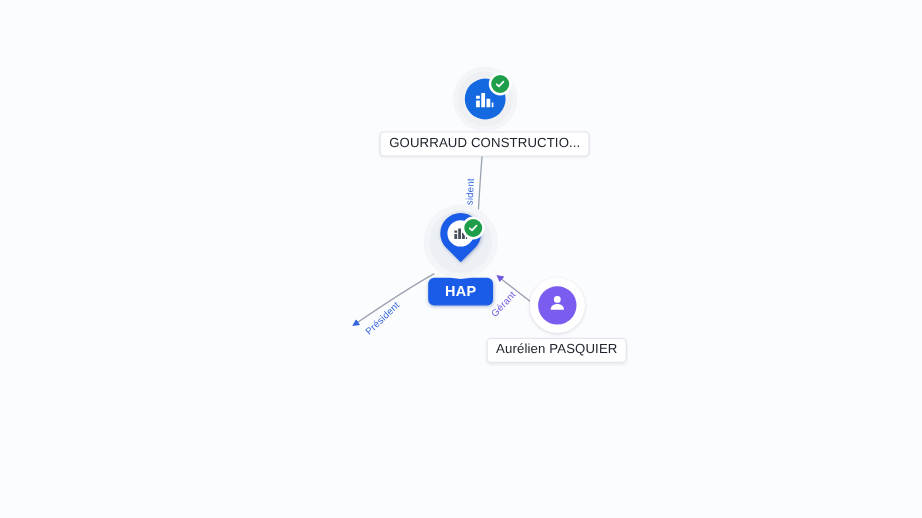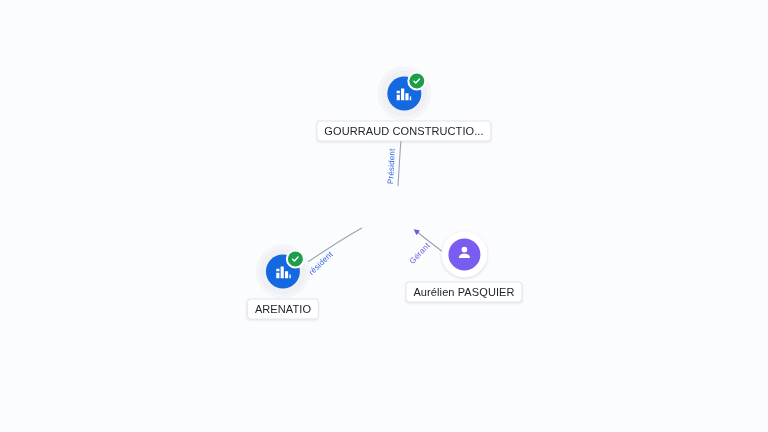--- a/index.html
+++ b/index.html
@@ -154,62 +154,65 @@
 
     <path d="M 447,255 C 436,247 426,239 416,231" fill="none" stroke="#9aa2b1" stroke-width="1.1" marker-end="url(#arrow-purple)"></path>
   </svg>
 
   <div class="edge-label blue" style="left:396px;top:162px;transform:rotate(-87deg) translate(-50%,-50%);">Président</div>
 
   <div class="edge-label blue" style="left:322px;top:264px;transform:rotate(-44deg) translate(-50%,-50%);">Président</div>
 
   <div class="edge-label purple" style="left:423px;top:252px;transform:rotate(-47deg) translate(-50%,-50%);">Gérant</div>
 
-  <div class="node" style="left:404px;top:106px;">
+  <div class="node" style="left:404px;top:95px;">
     <div class="node-halo">
       <div class="node-disc">
         <span>
           <svg width="19" height="19" viewBox="0 0 24 24">
             <path fill="#ffffff" d="M3 20h4v-7H3v7zm0-9h4V8H3v3z"></path>
             <path fill="#ffffff" d="M8.5 20h4V5h-4v15z"></path>
             <path fill="#ffffff" d="M14 20h4v-9h-4v9z"></path>
             <path fill="#ffffff" d="M19.5 20h1.8v-5h-1.8v5z"></path>
           </svg>
         </span>
       </div>
       <span class="badge-check">
         <svg width="9" height="9" viewBox="0 0 12 12">
           <path d="M2.2 6.3 L4.6 8.6 L9.6 3.4" stroke="#ffffff" stroke-width="1.9" fill="none" stroke-linecap="round" stroke-linejoin="round"></path>
         </svg>
       </span>
     </div>
     <div class="node-label">GOURRAUD CONSTRUCTIO...</div>
   </div>
 
-
-  <div class="node" style="left:283px;top:284px;">
-    <div class="node-halo">
-      <div class="node-disc">
-        <span>
-          <svg width="19" height="19" viewBox="0 0 24 24">
-            <path fill="#ffffff" d="M3 20h4v-7H3v7zm0-9h4V8H3v3z"></path>
-            <path fill="#ffffff" d="M8.5 20h4V5h-4v15z"></path>
-            <path fill="#ffffff" d="M14 20h4v-9h-4v9z"></path>
-            <path fill="#ffffff" d="M19.5 20h1.8v-5h-1.8v5z"></path>
-          </svg>
-        </span>
+  <div class="node" style="left:384px;top:215px;">
+    <div class="pin-wrap">
+      <div class="pin">
+        <div class="pin-shape"></div>
+        <div class="pin-inner">
+          <span>
+            <svg width="14" height="14" viewBox="0 0 24 24">
+              <path fill="#49505c" d="M3 20h4v-7H3v7zm0-9h4V8H3v3z"></path>
+              <path fill="#49505c" d="M8.5 20h4V5h-4v15z"></path>
+              <path fill="#49505c" d="M14 20h4v-9h-4v9z"></path>
+              <path fill="#49505c" d="M19.5 20h1.8v-5h-1.8v5z"></path>
+            </svg>
+          </span>
+        </div>
       </div>
       <span class="badge-check">
         <svg width="9" height="9" viewBox="0 0 12 12">
           <path d="M2.2 6.3 L4.6 8.6 L9.6 3.4" stroke="#ffffff" stroke-width="1.9" fill="none" stroke-linecap="round" stroke-linejoin="round"></path>
         </svg>
       </span>
     </div>
-    <div class="node-label">ARENATIO</div>
+    <div class="node-label primary">HAP</div>
   </div>
+
 
   <div class="node" style="left:464px;top:267px;justify-content:center;">
     <div class="disc-person">
       <div class="pdisc">
         <span>
           <svg width="18" height="18" viewBox="0 0 24 24">
             <circle cx="12" cy="8" r="3.8" fill="#ffffff"></circle>
             <path fill="#ffffff" d="M4.6 19.4c0-3.9 3.4-6.2 7.4-6.2s7.4 2.3 7.4 6.2z"></path>
           </svg>
         </span>

